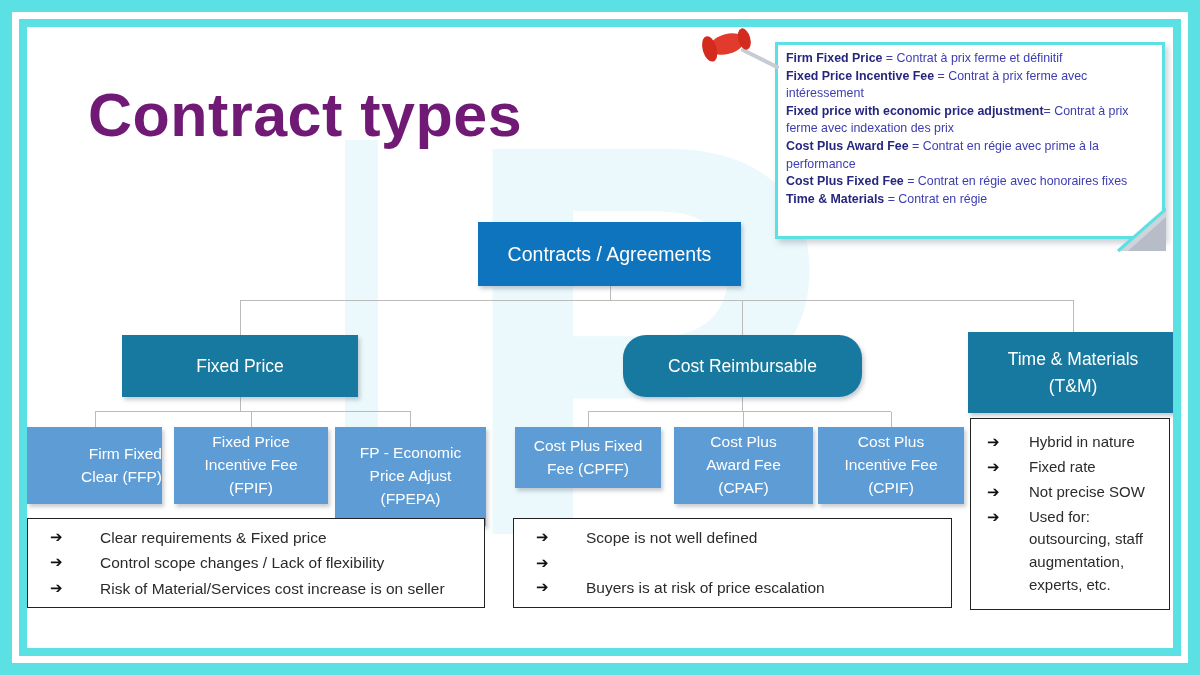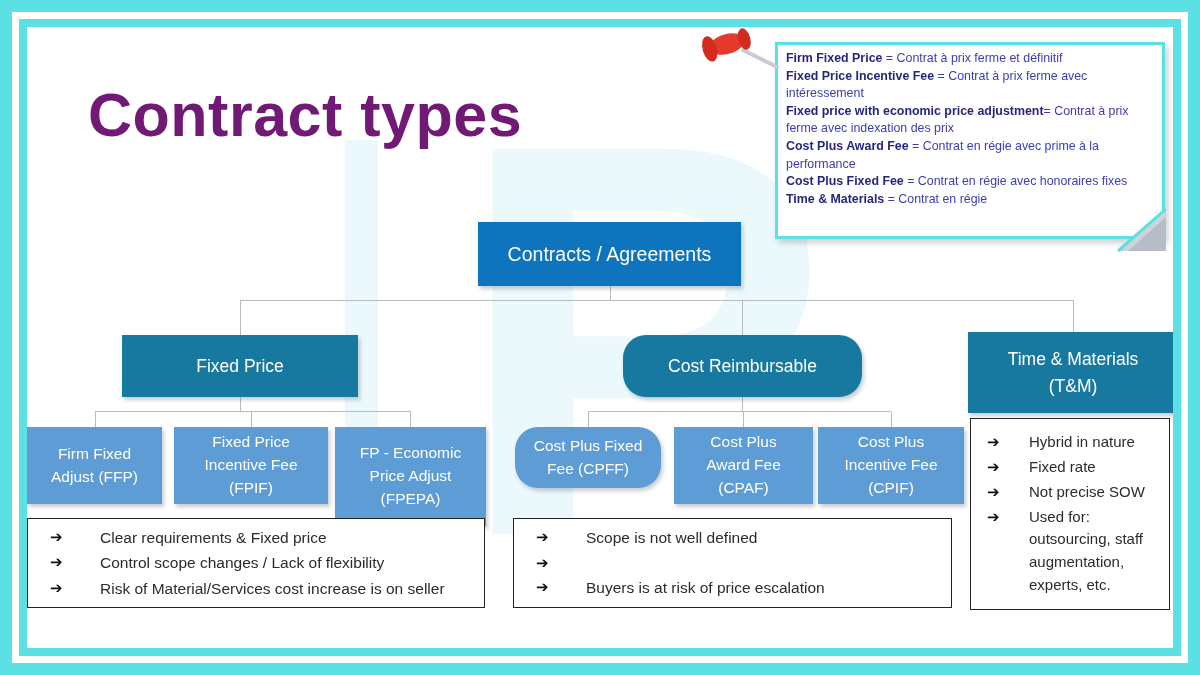--- a/index.html
+++ b/index.html
@@ -98,36 +98,36 @@
     <div>Fixed Price</div>
   </div>
   <div class="node lvl2" style="left:623px;top:335px;width:239px;height:62px;border-radius:23px;">
     <div>Cost Reimbursable</div>
   </div>
   <div class="node lvl2" style="left:968px;top:332px;width:210px;height:81px;">
     <div>Time &amp; Materials</div>
     <div>(T&amp;M)</div>
   </div>
 
-  <div class="node lvl3" style="left:27px;top:427px;width:135px;height:77px;">
+  <div class="node lvl3" style="left:27px;top:427px;width:135px;height:77px;align-items:flex-end;">
     <div>Firm Fixed</div>
-    <div>Adjust (FFP)</div>
+    <div>Clear (FFP)</div>
   </div>
   <div class="node lvl3" style="left:174px;top:427px;width:154px;height:77px;">
     <div>Fixed Price</div>
     <div>Incentive Fee</div>
     <div>(FPIF)</div>
   </div>
   <div class="node lvl3" style="left:335px;top:427px;width:151px;height:99px;">
     <div>FP - Economic</div>
     <div>Price Adjust</div>
     <div>(FPEPA)</div>
   </div>
 
-  <div class="node lvl3" style="left:515px;top:427px;width:146px;height:61px;border-radius:23px;">
+  <div class="node lvl3" style="left:515px;top:427px;width:146px;height:61px;">
     <div>Cost Plus Fixed</div>
     <div>Fee (CPFF)</div>
   </div>
   <div class="node lvl3" style="left:674px;top:427px;width:139px;height:77px;">
     <div>Cost Plus</div>
     <div>Award Fee</div>
     <div>(CPAF)</div>
   </div>
   <div class="node lvl3" style="left:818px;top:427px;width:146px;height:77px;">
     <div>Cost Plus</div>

